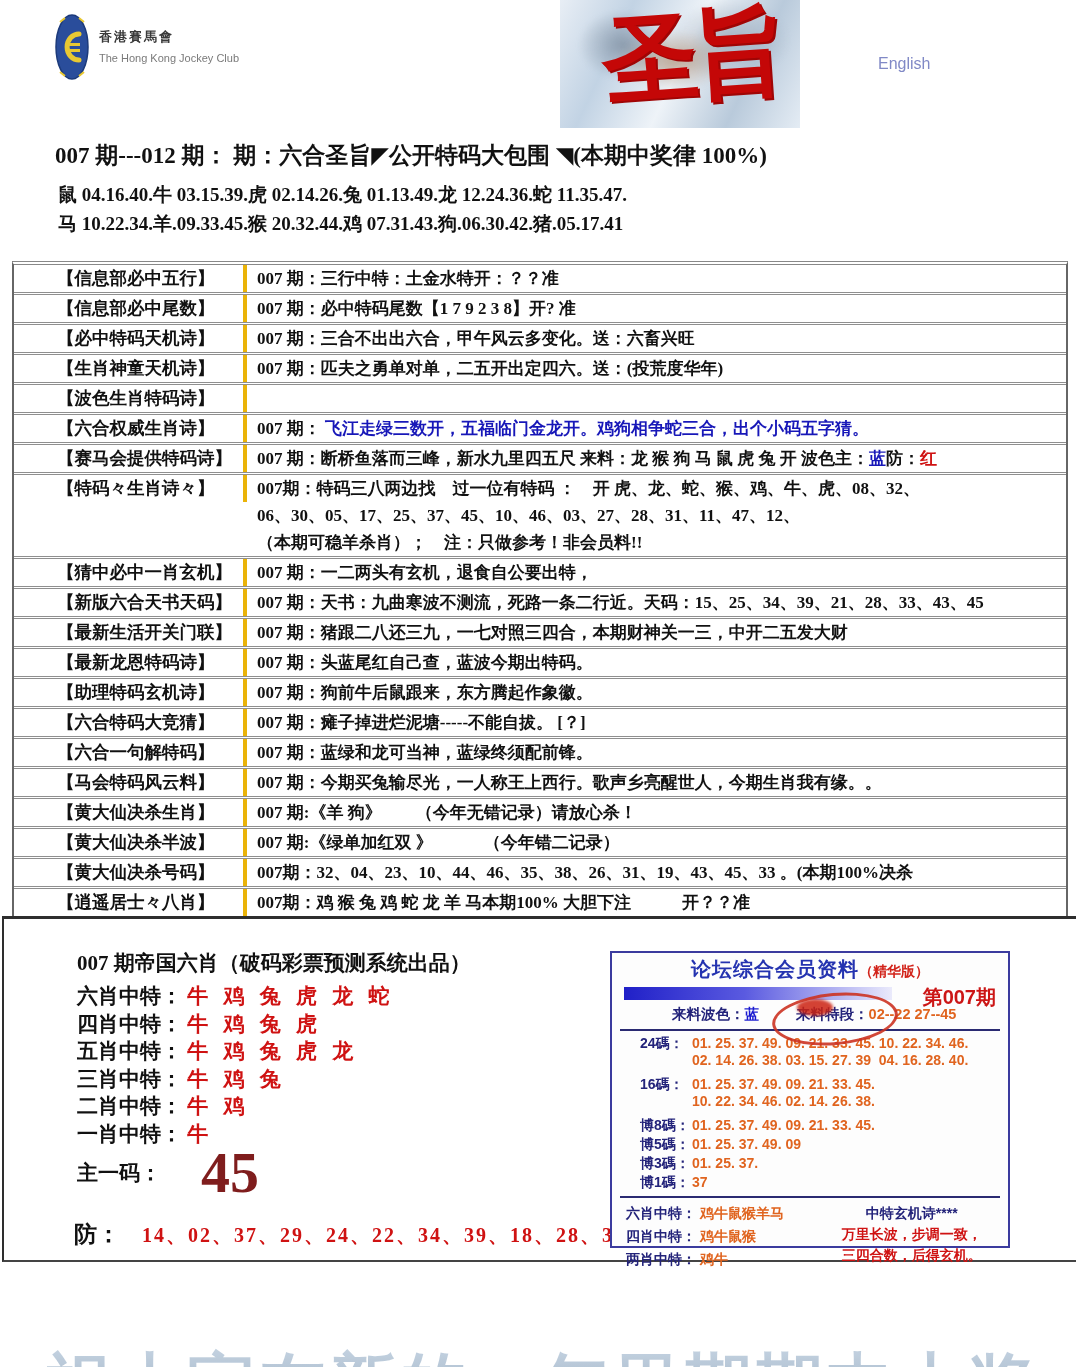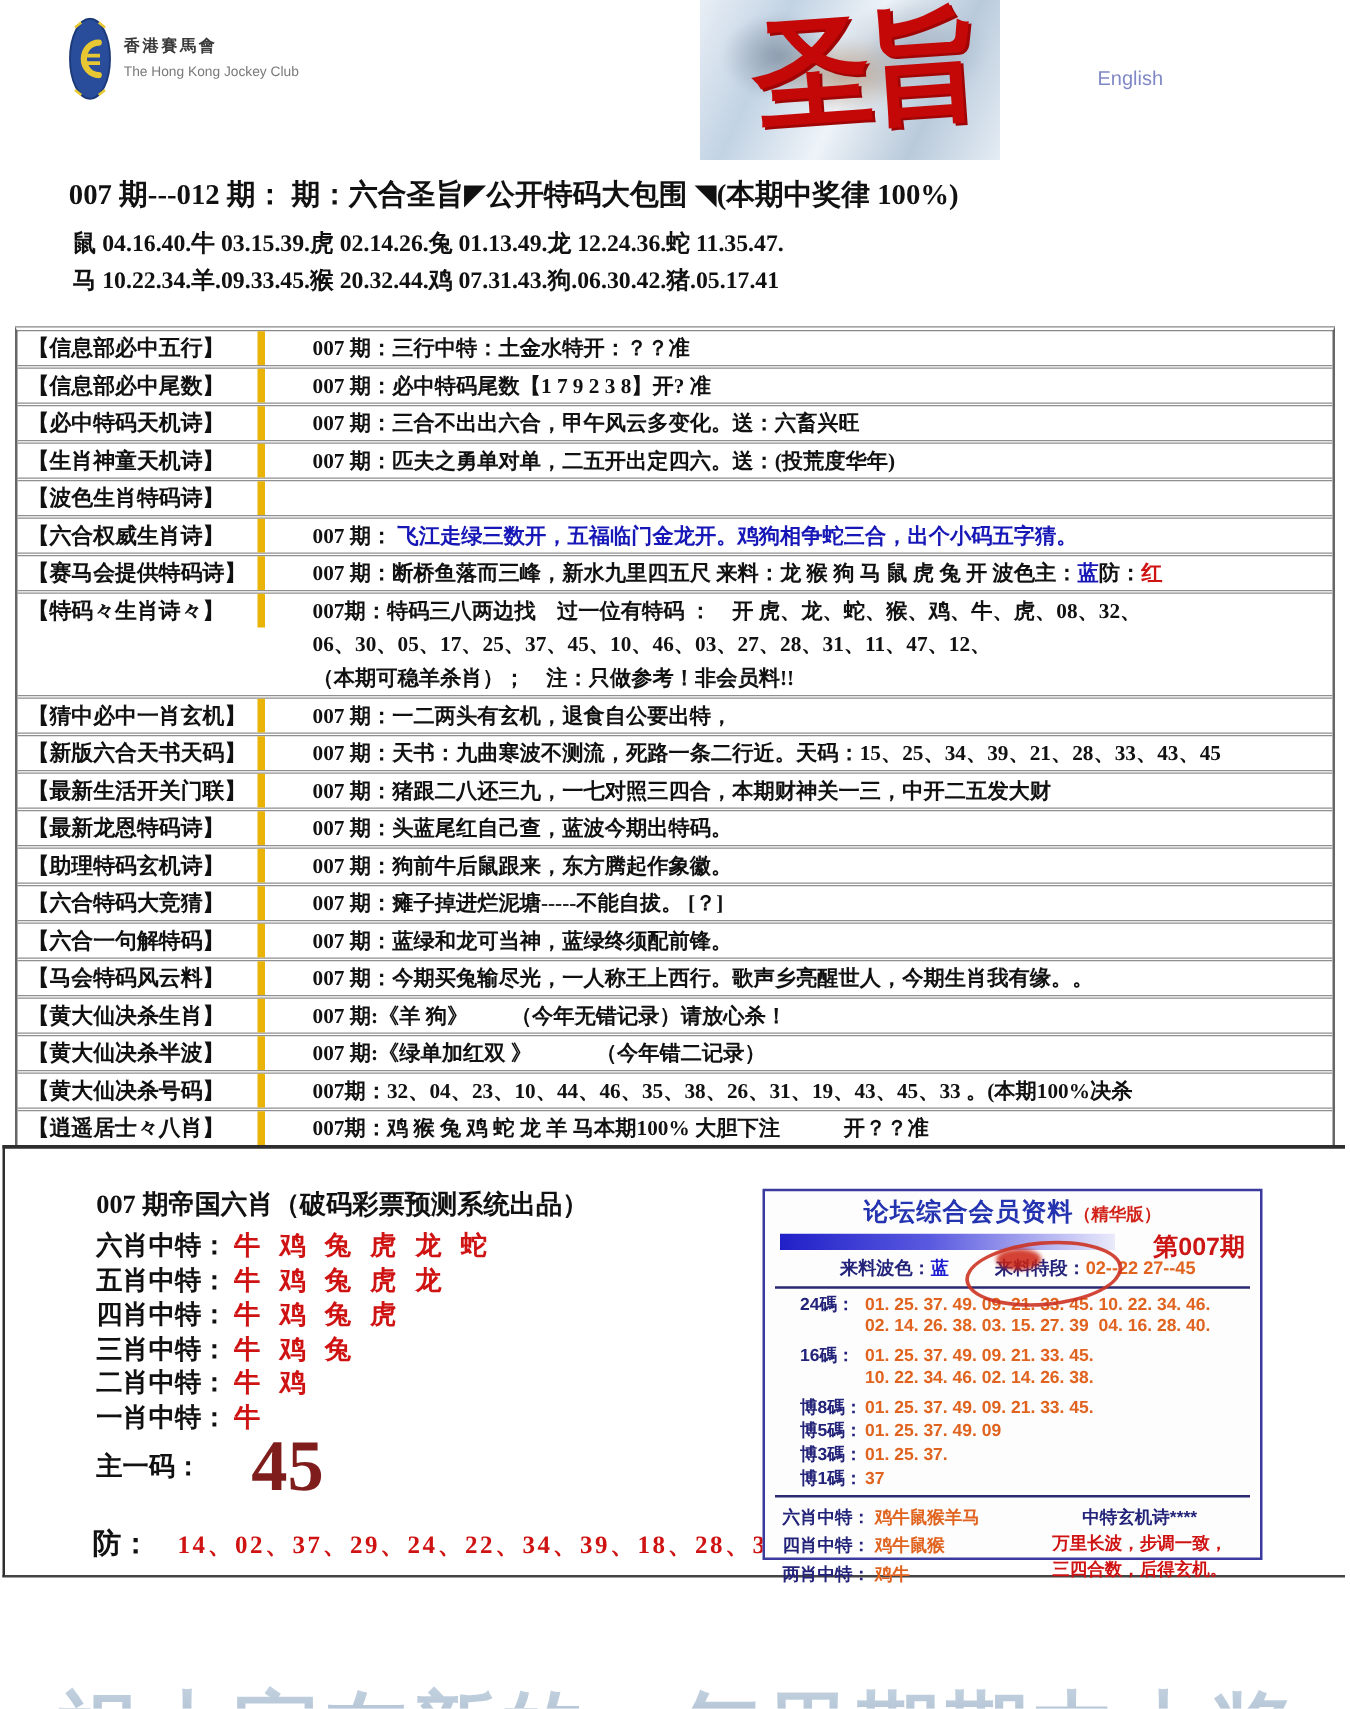--- a/index.html
+++ b/index.html
@@ -27,24 +27,24 @@
   .main-title{position:absolute;left:55px;top:140px;font-size:23px;font-weight:bold;white-space:nowrap;}
   .zline{position:absolute;left:58px;font-size:19px;font-weight:bold;white-space:nowrap;}
   .zline1{top:182px;}
   .zline2{top:211px;}
   .note-line{position:absolute;left:58px;top:239px;font-size:18px;font-weight:bold;white-space:nowrap;}
   
   .ptable{position:absolute;left:12px;top:261px;width:1056px;border:2px solid #666;border-top:4px double #888;
           background:#fff;box-sizing:border-box;}
   .prow{display:flex;align-items:flex-start;border-bottom:3px double #8f8f8f;}
   .prow:last-child{border-bottom:none;}
-  .plabel{flex:0 0 198px;border-right:6px solid #eab308;padding:0 4px 0 8px;line-height:27px;
-          font-size:17.5px;font-weight:bold;box-sizing:border-box;white-space:nowrap;}
+  .plabel{flex:0 0 198px;border-right:4px solid #eab308;padding:0 4px 0 8px;line-height:27px;
+          font-size:17.5px;font-weight:bold;box-sizing:border-box;white-space:nowrap;margin-left:35px;}
   .pcontent{flex:1;padding-left:10px;line-height:27px;font-size:17px;font-weight:bold;
-          white-space:pre-wrap;margin-left:28px;}
+          white-space:pre-wrap;}
   .c-black{color:#111;}
   .c-blue{color:#1717b8;}
   .c-red{color:#cf1212;}
   
   .bottom-box{position:absolute;left:2px;top:916px;width:1074px;height:346px;
           border-top:3px solid #2e2e2e;border-left:2px solid #2e2e2e;border-bottom:2px solid #444;
           box-sizing:border-box;background:#fff;}
   .empire{position:absolute;left:73px;top:30px;}
   .empire-title{font-size:21px;font-weight:bold;margin-bottom:6px;white-space:nowrap;}
   .empire-line{font-size:21px;font-weight:bold;line-height:27.5px;white-space:nowrap;}
@@ -240,27 +240,27 @@
     <div class="empire">
       <div class="empire-title">007 期帝国六肖（破码彩票预测系统出品）</div>
       <div>
 
           <div class="empire-line">
             <span class="lbl">六肖中特：</span>
             <span class="val">牛 鸡 兔 虎 龙 蛇</span>
           </div>
 
           <div class="empire-line">
+            <span class="lbl">四肖中特：</span>
+            <span class="val">牛 鸡 兔 虎</span>
+          </div>
+
+          <div class="empire-line">
             <span class="lbl">五肖中特：</span>
             <span class="val">牛 鸡 兔 虎 龙</span>
-          </div>
-
-          <div class="empire-line">
-            <span class="lbl">四肖中特：</span>
-            <span class="val">牛 鸡 兔 虎</span>
           </div>
 
           <div class="empire-line">
             <span class="lbl">三肖中特：</span>
             <span class="val">牛 鸡 兔</span>
           </div>
 
           <div class="empire-line">
             <span class="lbl">二肖中特：</span>
             <span class="val">牛 鸡</span>

